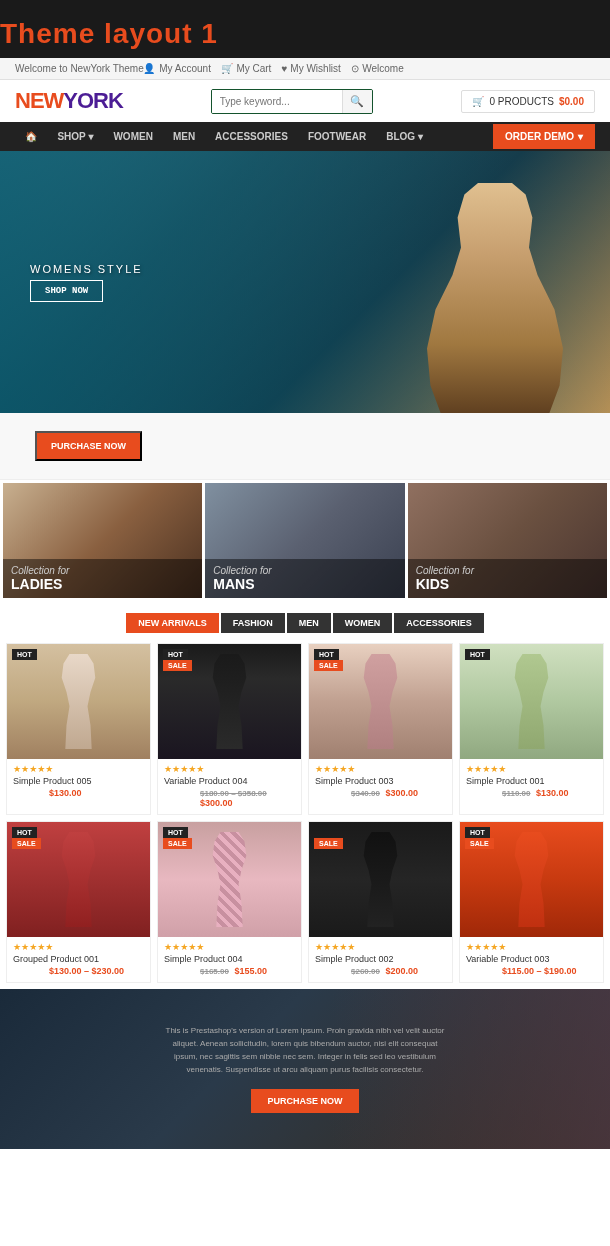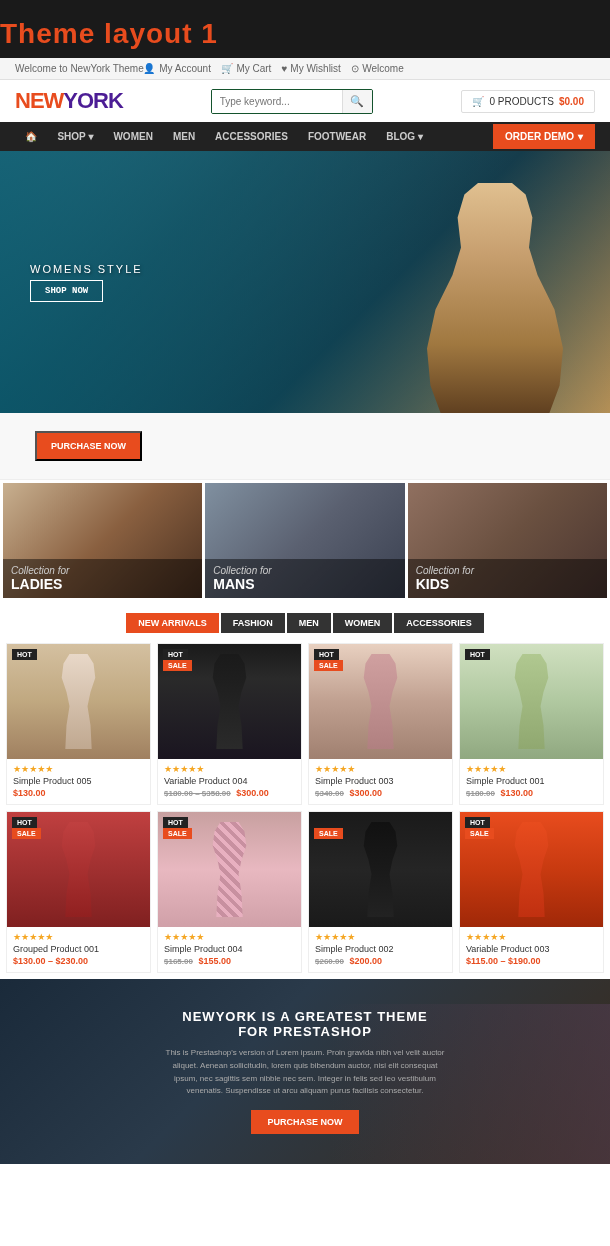--- a/index.html
+++ b/index.html
@@ -323,21 +323,21 @@
       color: #fff;
       z-index: 2;
       line-height: 1;
     }
     .badge-hot { background: #222; }
     .badge-sale { background: #e84c1e; top: 16px; }
 
     .product-info { padding: 5px 6px 6px; }
     .stars { color: #f5a623; font-size: 9px; margin-bottom: 2px; }
     .product-name { font-size: 9px; color: #333; margin-bottom: 2px; font-weight: normal; }
-    .product-price { font-size: 9px; color: #e84c1e; font-weight: bold; }
+    .product-price { font-size: 9px; color: #e84c1e; font-weight: bold; margin-left: 36px; }
     .product-price-old { color: #999; text-decoration: line-through; font-size: 8px; margin-right: 3px; }
 
     
     .bottom-promo {
       background: linear-gradient(135deg, #1a2a3a 0%, #2a3a4a 40%, #3a2a1a 100%);
       padding: 30px 20px;
       position: relative;
       overflow: hidden;
       min-height: 160px;
       display: flex;
@@ -529,21 +529,21 @@
 
   <div class="product-card">
     <div class="badge badge-hot">HOT</div>
     <div class="product-img img-p4">
         <div class="figure figure-green"></div>
       </div>
     <div class="product-info">
       <div class="stars">★★★★★</div>
       <div class="product-name">Simple Product 001</div>
       <div class="product-price">
-        <span class="product-price-old">$180.00</span>
+        <span class="product-price-old">$110.00</span>
         <span>$130.00</span>
       </div>
     </div>
   </div>
 
   <div class="product-card">
     <div class="badge badge-hot">HOT</div>
     <div class="badge badge-sale">SALE</div>
     <div class="product-img img-p5">
         <div class="figure figure-red"></div>
@@ -597,17 +597,16 @@
       <div class="product-name">Variable Product 003</div>
       <div class="product-price">$115.00 – $190.00</div>
     </div>
   </div>
 
 </div>
 
 <div class="bottom-promo">
   <div class="bottom-promo-bg-face"></div>
   <div class="bottom-promo-content">
-    <h2>NEWYORK IS A GREATEST THEME FOR PRESTASHOP</h2>
     <p>This is Prestashop's version of Lorem ipsum. Proin gravida nibh vel velit auctor aliquet. Aenean sollicitudin, lorem quis bibendum auctor, nisi elit consequat ipsum, nec sagittis sem nibble nec sem. Integer in felis sed leo vestibulum venenatis. Suspendisse ut arcu aliquam purus facilisis consectetur.</p>
     <button class="purchase-now-btn">PURCHASE NOW</button>
   </div>
 </div>
 
 </body></html>

